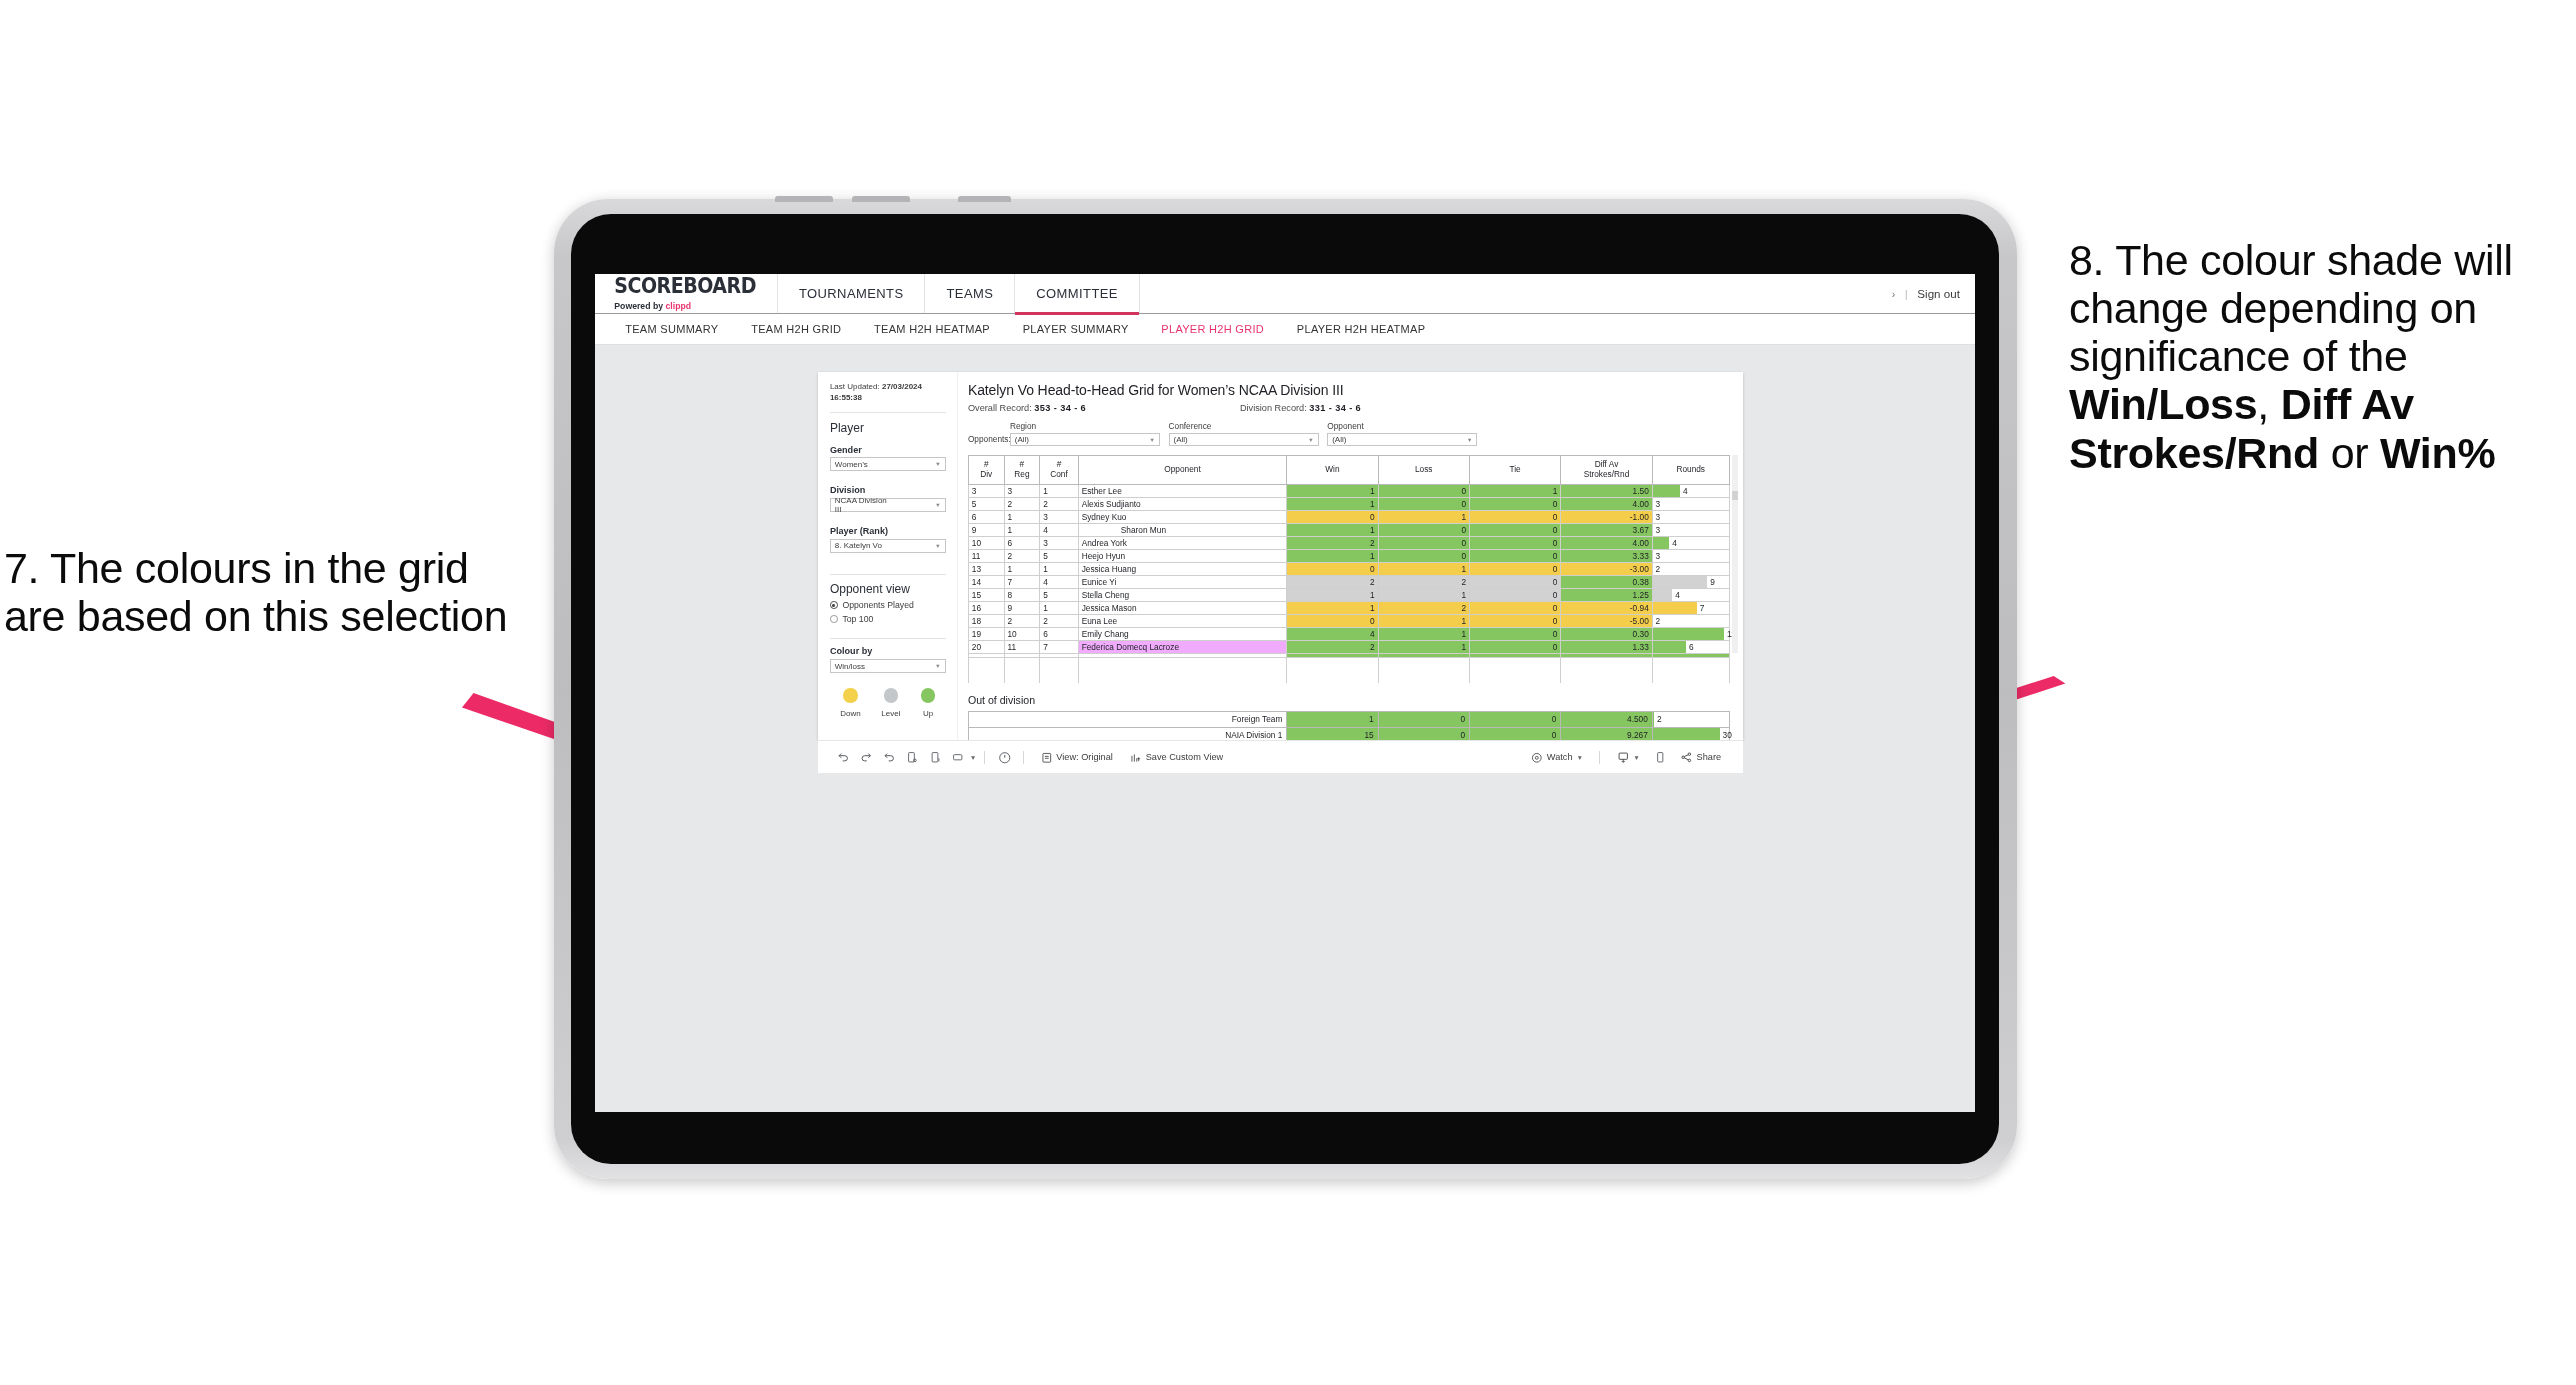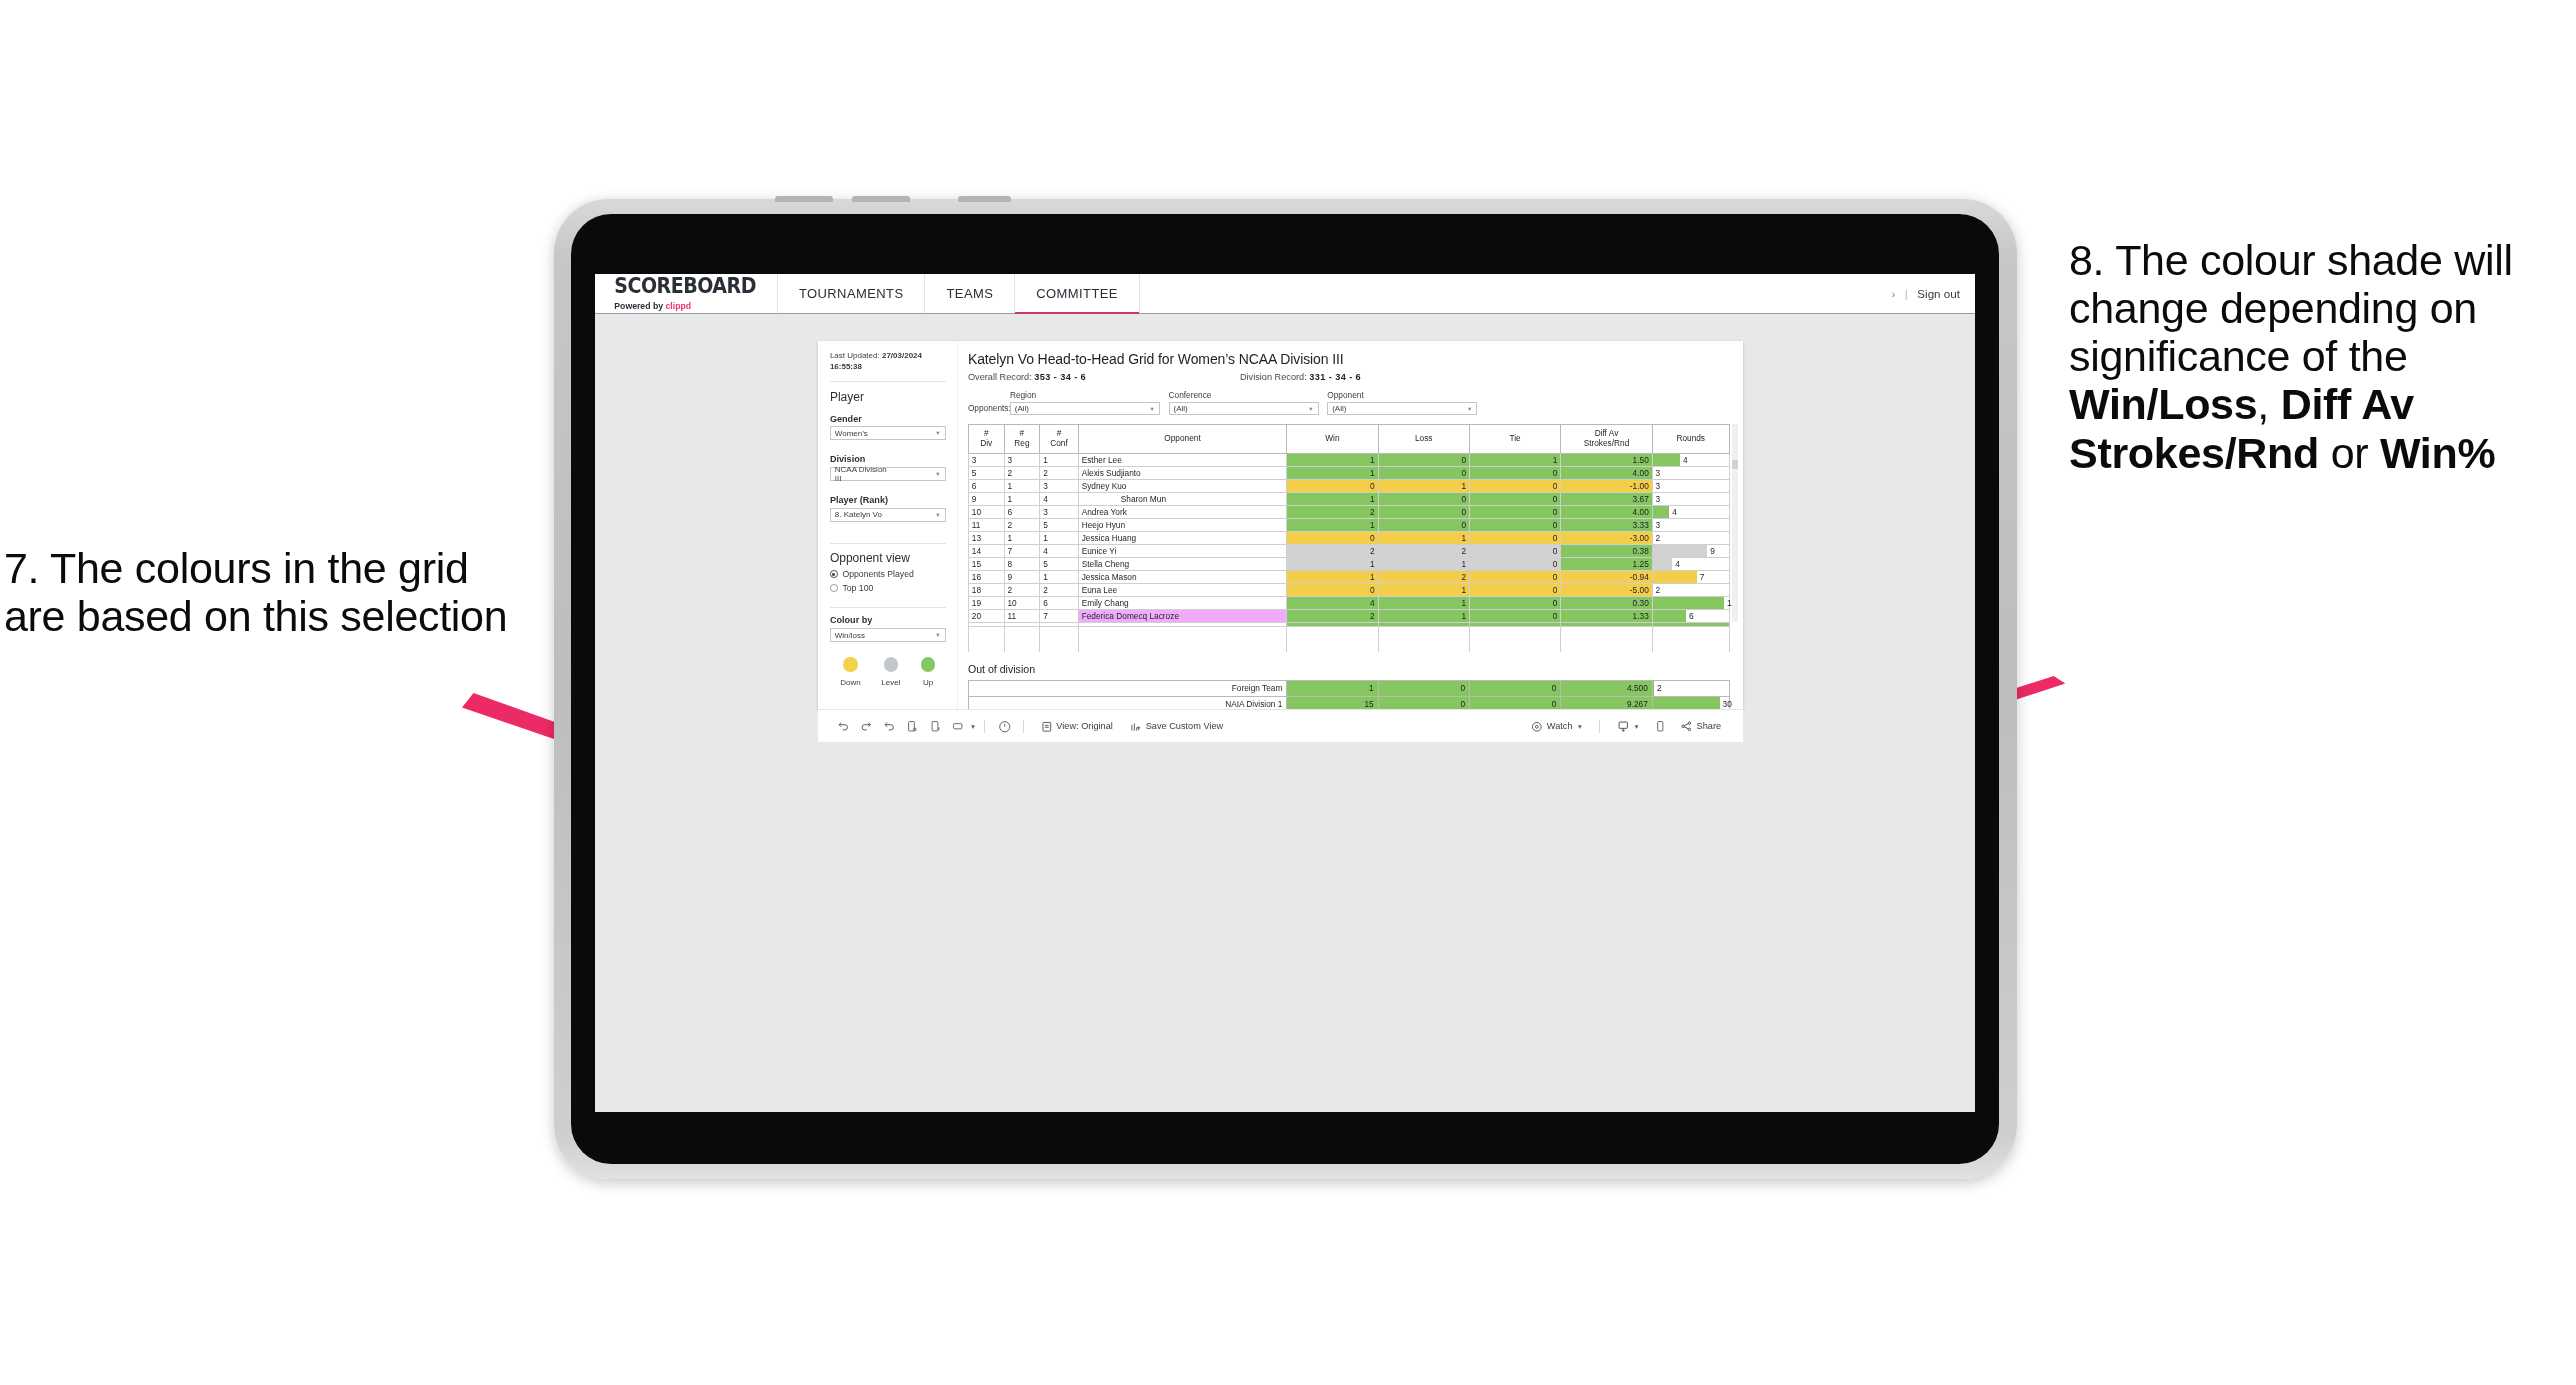--- a/index.html
+++ b/index.html
@@ -214,20 +214,28 @@
             <span>COMMITTEE</span>
           </div>
         <div class="topbar-spacer"></div>
         <div class="topbar-right">
           <span class="chev">›</span>
           <span class="sep">|</span>
           <span>Sign out</span>
         </div>
       </div>
 
+      <div id="subbar">
+        <div class="subtab"><span>TEAM SUMMARY</span></div>
+        <div class="subtab"><span>TEAM H2H GRID</span></div>
+        <div class="subtab"><span>TEAM H2H HEATMAP</span></div>
+        <div class="subtab"><span>PLAYER SUMMARY</span></div>
+        <div class="subtab active"><span>PLAYER H2H GRID</span></div>
+        <div class="subtab"><span>PLAYER H2H HEATMAP</span></div>
+      </div>
 
       <div id="workspace">
 
         <div id="card">
 
           <div id="sidebar">
             <div class="lastupd">
               <span>Last Updated: </span><b>27/03/2024 16:55:38</b>
             </div>
             <div class="hr"></div>

